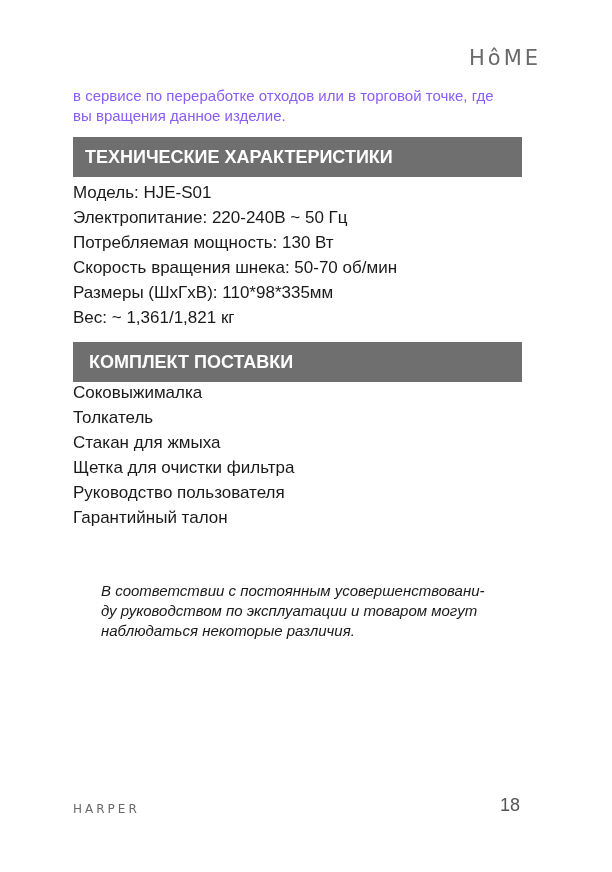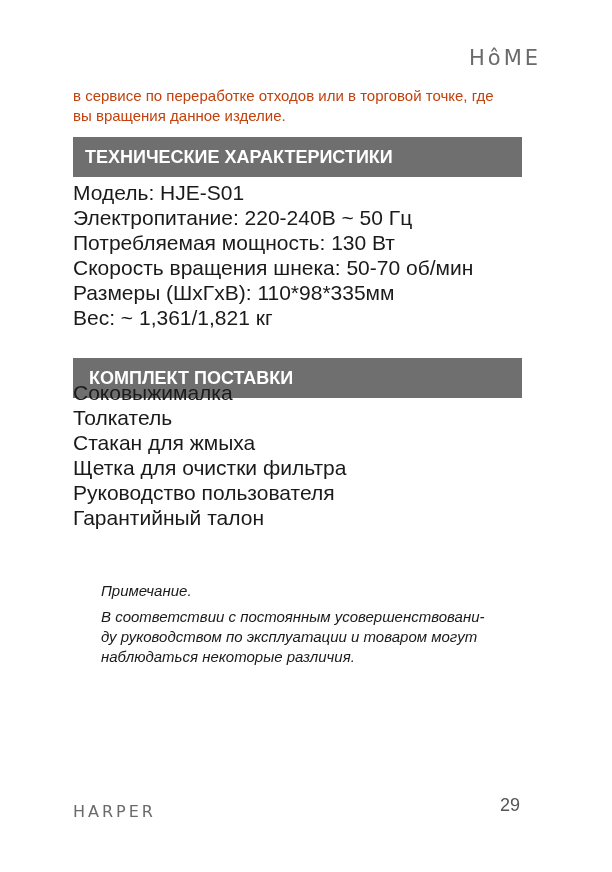--- a/index.html
+++ b/index.html
@@ -5,40 +5,40 @@
   html, body { margin: 0; padding: 0; }
   body {
     width: 612px; height: 872px; background: #ffffff; position: relative; overflow: hidden;
     font-family: "Liberation Sans", sans-serif; color: #1a1a1a;
   }
   .home-logo {
     position: absolute; left: 469px; top: 46px; font-size: 21px; letter-spacing: 3px;
     color: #6a6a6a; font-family: "DejaVu Sans", sans-serif;
   }
   .intro {
-    position: absolute; left: 73px; top: 86px; width: 460px; font-size: 15px; line-height: 20px; color: #c2410c;
+    position: absolute; left: 73px; top: 86px; width: 460px; font-size: 15px; line-height: 20px; color: #8b5cf6;
   }
   .bar {
     position: absolute; left: 73px; width: 449px; height: 40px; background: #6f6f6f; color: #ffffff;
     font-weight: bold; font-size: 18px; line-height: 40px; padding-left: 12px; box-sizing: border-box;
   }
   .bar1 { top: 137px; }
-  .bar2 { top: 358px; padding-left: 16px; }
-  .list { position: absolute; left: 73px; font-size: 21px; line-height: 25px; }
+  .bar2 { top: 342px; padding-left: 16px; }
+  .list { position: absolute; left: 73px; font-size: 17px; line-height: 25px; }
   .list1 { top: 180px; }
   .list2 { top: 380px; }
   .list div { height: 25px; white-space: nowrap; }
   .note {
     position: absolute; left: 101px; top: 581px; width: 400px; font-style: italic; font-size: 15px;
     line-height: 20px; color: #1a1a1a;
   }
   .note .title { margin-bottom: 6px; }
   .note .line { white-space: nowrap; font-style: italic; }
   .harper {
-    position: absolute; left: 73px; top: 802px; font-size: 16px; letter-spacing: 3px; color: #6a6a6a;
+    position: absolute; left: 73px; top: 802px; font-size: 12px; letter-spacing: 3px; color: #6a6a6a;
     font-family: "DejaVu Sans", sans-serif;
   }
   .page-num {
     position: absolute; left: 500px; top: 795px; font-size: 18px; color: #555555;
   }
 </style>
 </head>
 <body>
 
 <div class="home-logo">HôME</div>
@@ -62,20 +62,19 @@
 <div class="list list2">
   <div>Соковыжималка</div>
   <div>Толкатель</div>
   <div>Стакан для жмыха</div>
   <div>Щетка для очистки фильтра</div>
   <div>Руководство пользователя</div>
   <div>Гарантийный талон</div>
 </div>
 
 <div class="note">
-  <div class="title">Примечание.</div>
   <div class="line">В соответствии с постоянным усовершенствовани-</div>
   <div class="line">ду руководством по эксплуатации и товаром могут</div>
   <div class="line">наблюдаться некоторые различия.</div>
 </div>
 
 <div class="harper">HARPER</div>
-<div class="page-num">29</div>
+<div class="page-num">18</div>
 
 </body></html>

